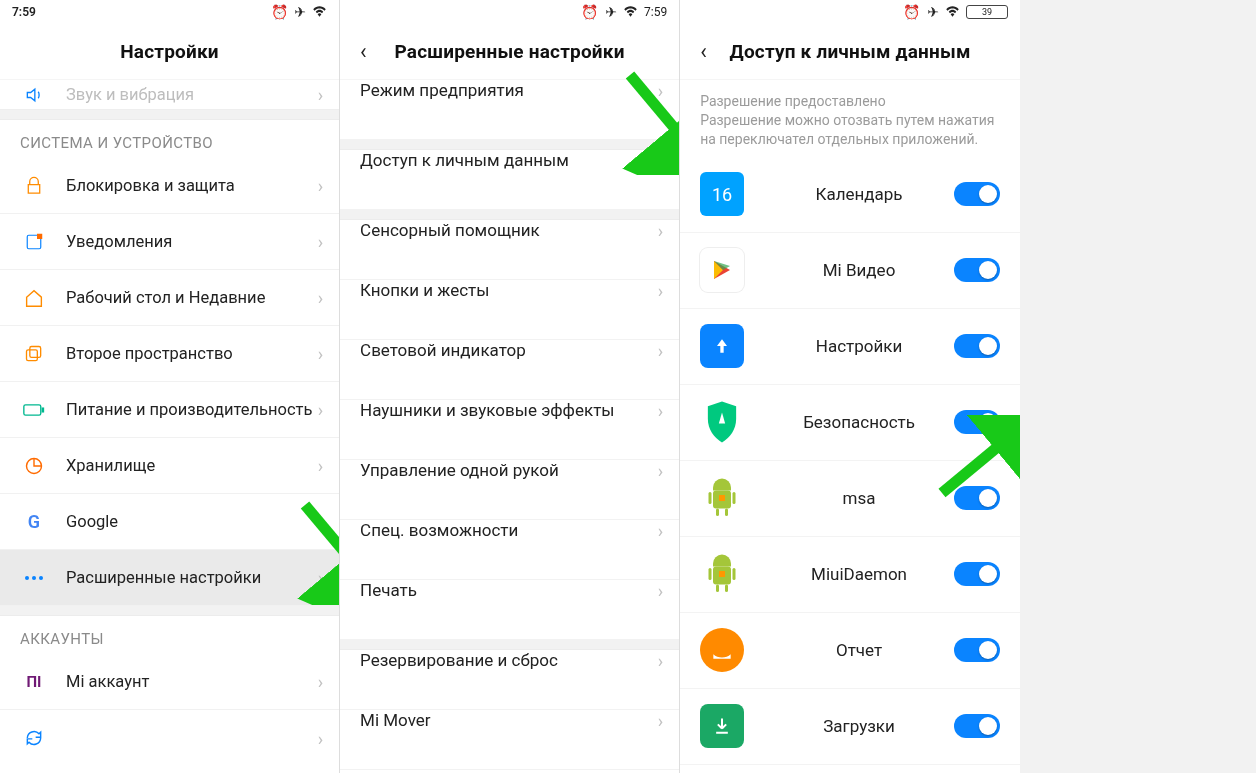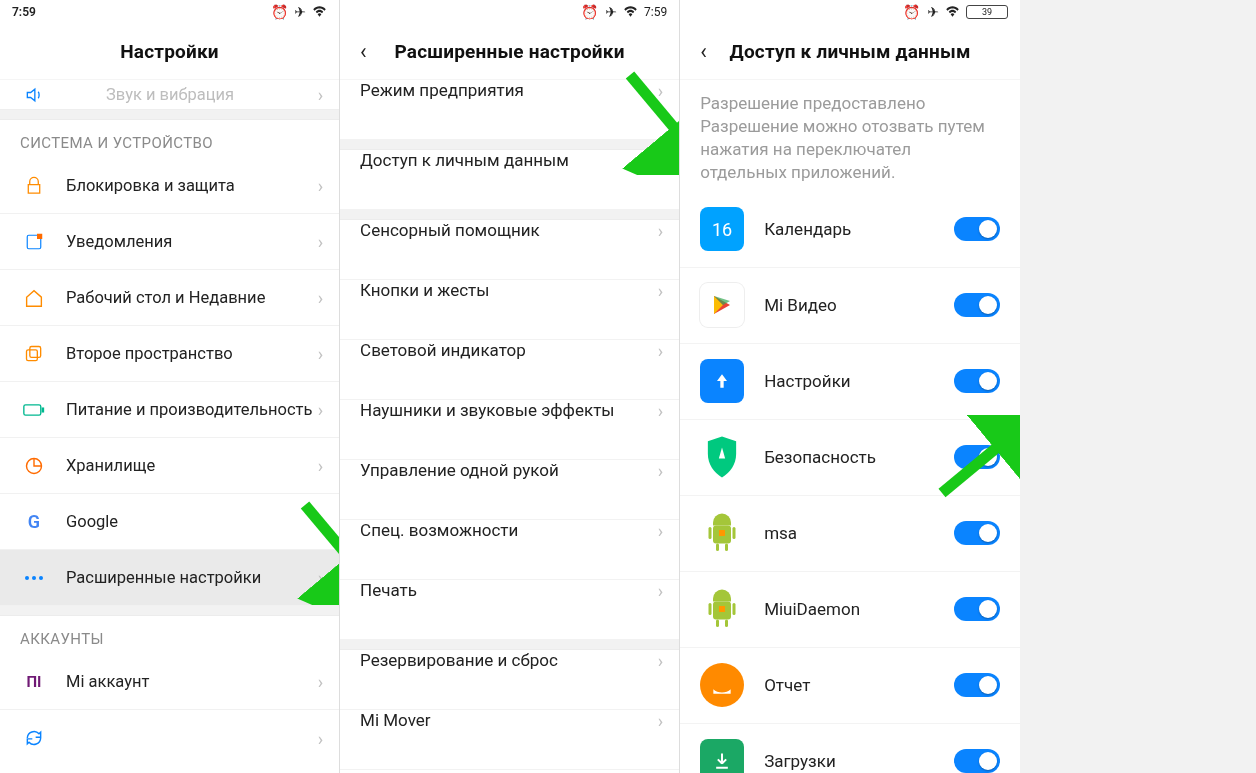--- a/index.html
+++ b/index.html
@@ -10,30 +10,30 @@
   .statusbar { height:24px; display:flex; align-items:center; padding:0 12px; font-size:12px; color:#212121; background:#fff;}
   .status-left { flex:0 0 auto; font-weight:600;}
   .status-right { margin-left:auto; display:flex; gap:6px; align-items:center; font-size:14px; }
   .battery-badge { border:1px solid #444; border-radius:3px; font-size:9px; padding:0 15px; line-height:12px;}
   .titlebar { height:56px; display:flex; align-items:center; justify-content:center; position:relative; border-bottom:1px solid rgba(0,0,0,0.04);}
   .titlebar .back { position:absolute; left:10px; font-size:22px; color:#222; padding:6px 10px; cursor:pointer;}
   .titlebar h1 { font-size:19px; font-weight:700; color:#111; letter-spacing:.2px;}
   .list { flex:1; overflow:hidden; }
   .section { padding:14px 20px 6px; font-size:15px; letter-spacing:.4px; color:#8a8a8a; text-transform:uppercase;}
   .row { display:flex; align-items:center; height:56px; padding:0 16px 0 20px; border-bottom:1px solid #f1f1f1; font-size:16.5px; color:#222; cursor:pointer;}
-  .row.cutoff { height:30px; color:#bdbdbd;gap:40px;}
+  .row.cutoff { height:30px; color:#bdbdbd;}
   .row .icon { width:28px; height:28px; display:flex; align-items:center; justify-content:center; margin-right:18px; flex:0 0 28px;}
   .row.active { background:#eaeaea;}
   .row .label { flex:1; }
   .chev { font-size:18px; color:#c2c2c2; margin-left:auto;}
   .separator { height:10px; background:#f2f2f2; border-bottom:1px solid #ececec;}
-  .desc { padding:12px 20px 8px; font-size:17px; color:#9b9b9b; line-height:1.35;}
+  .desc { padding:12px 20px 8px; font-size:14px; color:#9b9b9b; line-height:1.35;}
   .appicon { width:44px; height:44px; border-radius:8px; display:flex; align-items:center; justify-content:center; font-size:18px; color:#fff; margin-right:20px; flex:0 0 44px;}
   .approw { display:flex; align-items:center; height:76px; padding:0 20px; border-bottom:1px solid #f3f3f3; font-size:17px; color:#222;}
-  .approw .label{ flex:1;}
+  .approw .label{ flex:1;text-align:center;}
   .toggle { width:46px; height:24px; border-radius:24px; background:#0a84ff; position:relative; flex:0 0 46px; cursor:pointer;}
   .toggle:after { content:""; position:absolute; right:3px; top:3px; width:18px; height:18px; background:#fff; border-radius:50%; box-shadow:0 1px 2px rgba(0,0,0,.3);}
   .arrow { position:absolute; pointer-events:none; z-index:50;}
   
   .row2 { display:flex; height:60px; padding:0 16px 0 20px; border-bottom:1px solid #f2f2f2; font-size:17px; color:#222; cursor:pointer;}
   .row2 .chev{font-size:18px;}
   
   .dot3 { display:flex; gap:3px;}
   .dot3 span{ width:4px;height:4px;background:#0a84ff;border-radius:50%;}
 </style>
@@ -267,21 +267,21 @@
     <div class="titlebar">
       <span class="back">‹</span>
       <h1>Доступ к личным данным</h1>
     </div>
     <div class="desc">
       <div>Разрешение предоставлено</div>
       <div>Разрешение можно отозвать путем нажатия на переключател отдельных приложений.</div>
     </div>
     <div class="list">
       <div class="approw">
-        <span class="appicon" style="background:#00a2ff;">16</span>
+        <span class="appicon" style="background:#00a2ff;border-radius:6px;">16</span>
         <span class="label">Календарь</span>
         <span class="toggle"></span>
       </div>
       <div class="approw">
         <span class="appicon" style="background:#fff;box-shadow:0 0 0 1px #eee;">
           <svg width="24" height="24" viewBox="0 0 24 24">
               <path d="M4 3l16 9-16 9z" fill="#ea4335"></path>
               <path d="M4 3l9 9-9 9z" fill="#fbbc04"></path>
               <path d="M4 3l9 9 7-4z" fill="#34a853" opacity=".7"></path>
             </svg>

